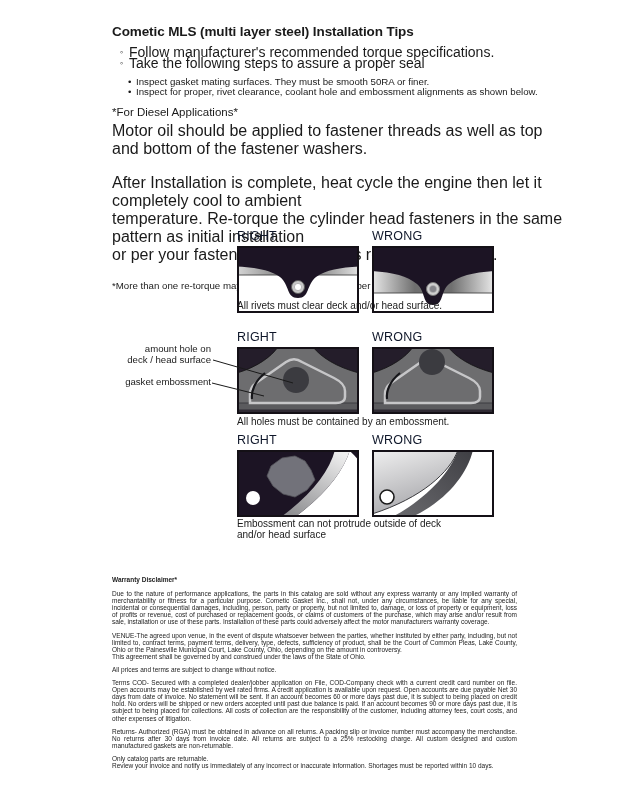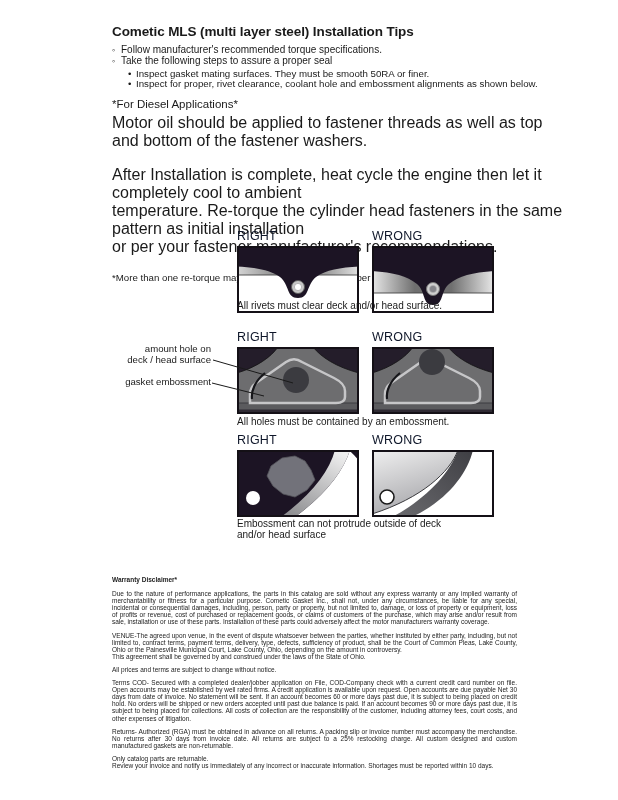--- a/index.html
+++ b/index.html
@@ -4,21 +4,21 @@
 <style>
   html,body{margin:0;padding:0;background:#ffffff;}
   .page{
     position:relative;width:618px;height:800px;background:#ffffff;overflow:hidden;
     font-family:"Liberation Sans","DejaVu Sans",sans-serif;color:#1a1a1a;
   }
   
   .content-top{position:absolute;left:112px;top:24px;width:460px;}
   .title{font-size:13.5px;font-weight:bold;letter-spacing:-0.1px;
     margin:0 0 6px 0;white-space:nowrap;}
-  .bullets{margin:0;padding:0;list-style:none;font-size:10px;line-height:10.8px;}
+  .bullets{margin:8px;padding:0;list-style:none;font-size:14px;line-height:10.8px;}
   .bullets li{position:relative;padding-left:9px;white-space:nowrap;}
   .bullets li::before{content:"\25E6";position:absolute;left:0;top:0;font-size:9px;}
   .subbullets{margin:2px 0 0 0;padding:0 0 0 16px;list-style:none;font-size:9.7px;line-height:10.8px;}
   .subbullets li{position:relative;padding-left:8px;white-space:nowrap;}
   .subbullets li::before{content:"\2022";position:absolute;left:0;top:0;}
   .diesel-heading{font-size:11.5px;font-weight:normal;margin:8px 0 4px 0;}
   .para{font-size:9.7px;line-height:11px;margin:0;}
   .retorque-note{margin-top:10px;font-size:9.7px;white-space:nowrap;}
   
   .fig-label{position:absolute;width:122px;text-align:left;font-size:12.5px;color:#0f172a;

